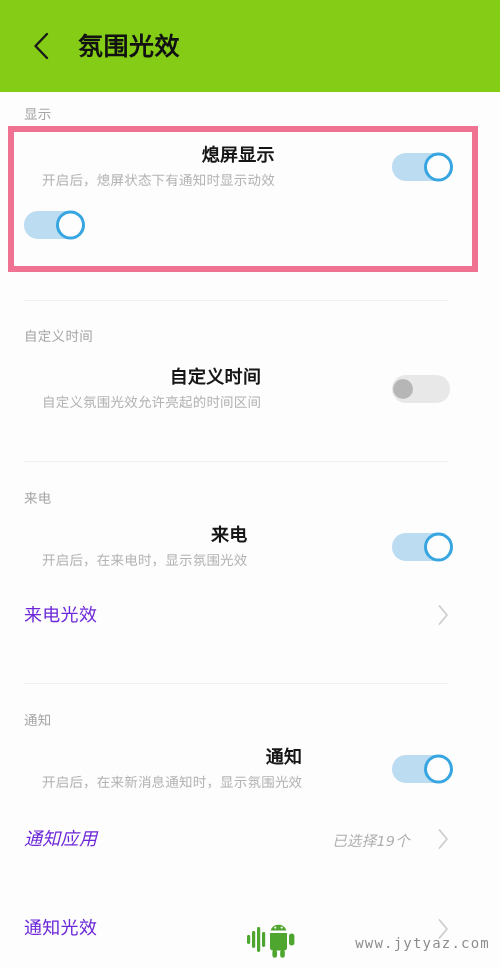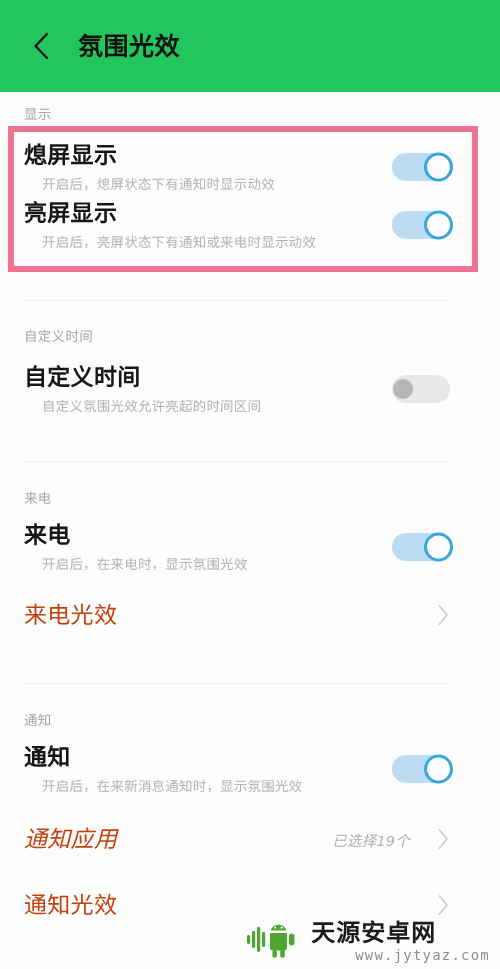--- a/index.html
+++ b/index.html
@@ -17,21 +17,21 @@
     -webkit-font-smoothing: antialiased;
   }
 
   
   .header {
     height: 92px;
     display: flex;
     align-items: center;
     padding-left: 24px;
     box-sizing: border-box;
-    background: #22c55e;
+    background: #84cc16;
   }
   .back-btn {
     width: 34px;
     height: 34px;
     display: flex;
     align-items: center;
     justify-content: center;
     cursor: pointer;
     flex: 0 0 auto;
   }
@@ -57,27 +57,28 @@
   .row {
     display: flex;
     align-items: center;
     justify-content: space-between;
     padding: 0 22px 0 24px;
     box-sizing: border-box;
     min-height: 54px;
   }
   .row-texts { display: flex; flex-direction: column; justify-content: center; }
   .row-title {
-    font-size: 23px;
+    font-size: 18px;
     font-weight: 600;
     color: #161616;
     line-height: 1.25;
     letter-spacing: 0.3px;
-  }
-  .row-title.plain { font-weight: 500; color: #c2410c; }
+    text-align: right;
+  }
+  .row-title.plain { font-weight: 500; color: #6d28d9; }
   .row-sub {
     font-size: 13.5px;
     color: #b3b3b3;
     line-height: 1.3;
     margin-top: 6px;
     letter-spacing: 0.2px;
     margin-left: 18px;
   }
   .row-right {
     display: flex;
@@ -205,24 +206,20 @@
     <div class="row-right">
       <div class="toggle on">
         <span class="knob"></span>
       </div>
     </div>
   </div>
 </div>
 
 <div class="abs" style="top:198px;">
   <div class="row">
-    <div class="row-texts">
-      <div class="row-title">亮屏显示</div>
-      <div class="row-sub">开启后，亮屏状态下有通知或来电时显示动效</div>
-    </div>
     <div class="row-right">
       <div class="toggle on">
         <span class="knob"></span>
       </div>
     </div>
   </div>
 </div>
 
 <div class="highlight"></div>
 
@@ -317,21 +314,21 @@
       <span class="row-value">已选择19个</span>
       <span>
         <svg class="chev" width="13" height="22" viewBox="0 0 13 22" fill="none" aria-hidden="true">
           <path d="M2.5 2 L10 11 L2.5 20" stroke="#cfcfcf" stroke-width="1.9" stroke-linecap="round" stroke-linejoin="round" fill="none"></path>
         </svg>
       </span>
     </div>
   </div>
 </div>
 
-<div class="abs" style="top:878px;">
+<div class="abs" style="top:902px;font-family:Liberation Mono, monospace;">
   <div class="row">
     <div class="row-texts">
       <div class="row-title plain">通知光效</div>
     </div>
     <div class="row-right">
       <span class="row-value"></span>
       <span>
         <svg class="chev" width="13" height="22" viewBox="0 0 13 22" fill="none" aria-hidden="true">
           <path d="M2.5 2 L10 11 L2.5 20" stroke="#cfcfcf" stroke-width="1.9" stroke-linecap="round" stroke-linejoin="round" fill="none"></path>
         </svg>
@@ -354,16 +351,15 @@
         <rect x="25.4" y="30.5" width="4.6" height="8.2" rx="2.3"></rect>
         <rect x="33.2" y="30.5" width="4.6" height="8.2" rx="2.3"></rect>
       </g>
       <g fill="#ffffff">
         <circle cx="28.3" cy="8.6" r="1.1"></circle>
         <circle cx="34.7" cy="8.6" r="1.1"></circle>
       </g>
     </svg>
   </span>
   <span class="wm-texts">
-    <span class="wm-name">天源安卓网</span>
     <span class="wm-url">www.jytyaz.com</span>
   </span>
 </div>
 
 </body></html>

